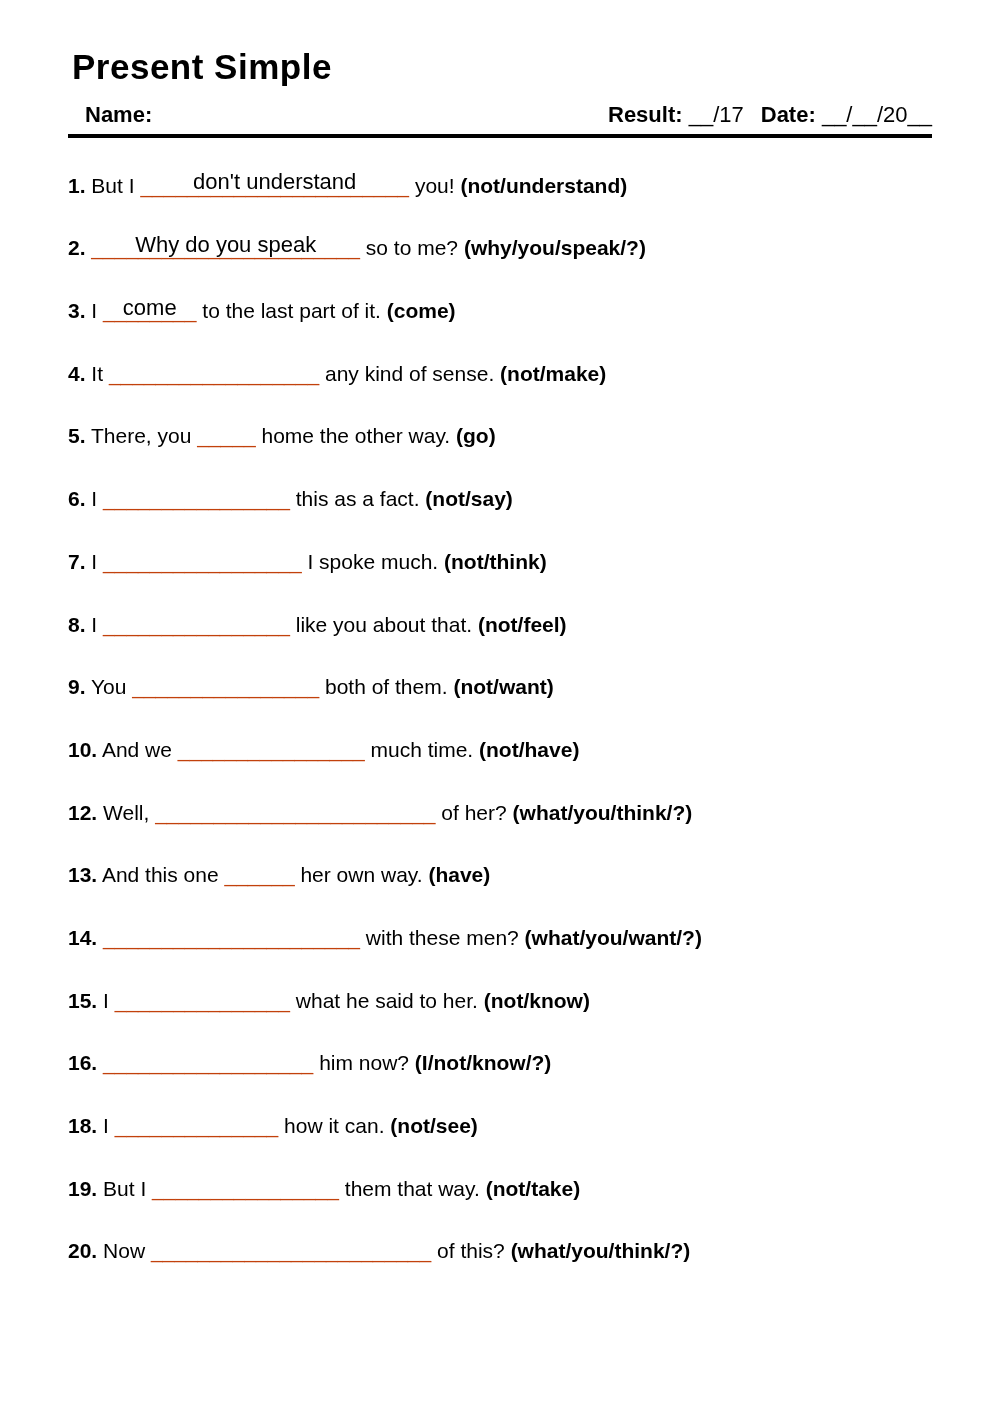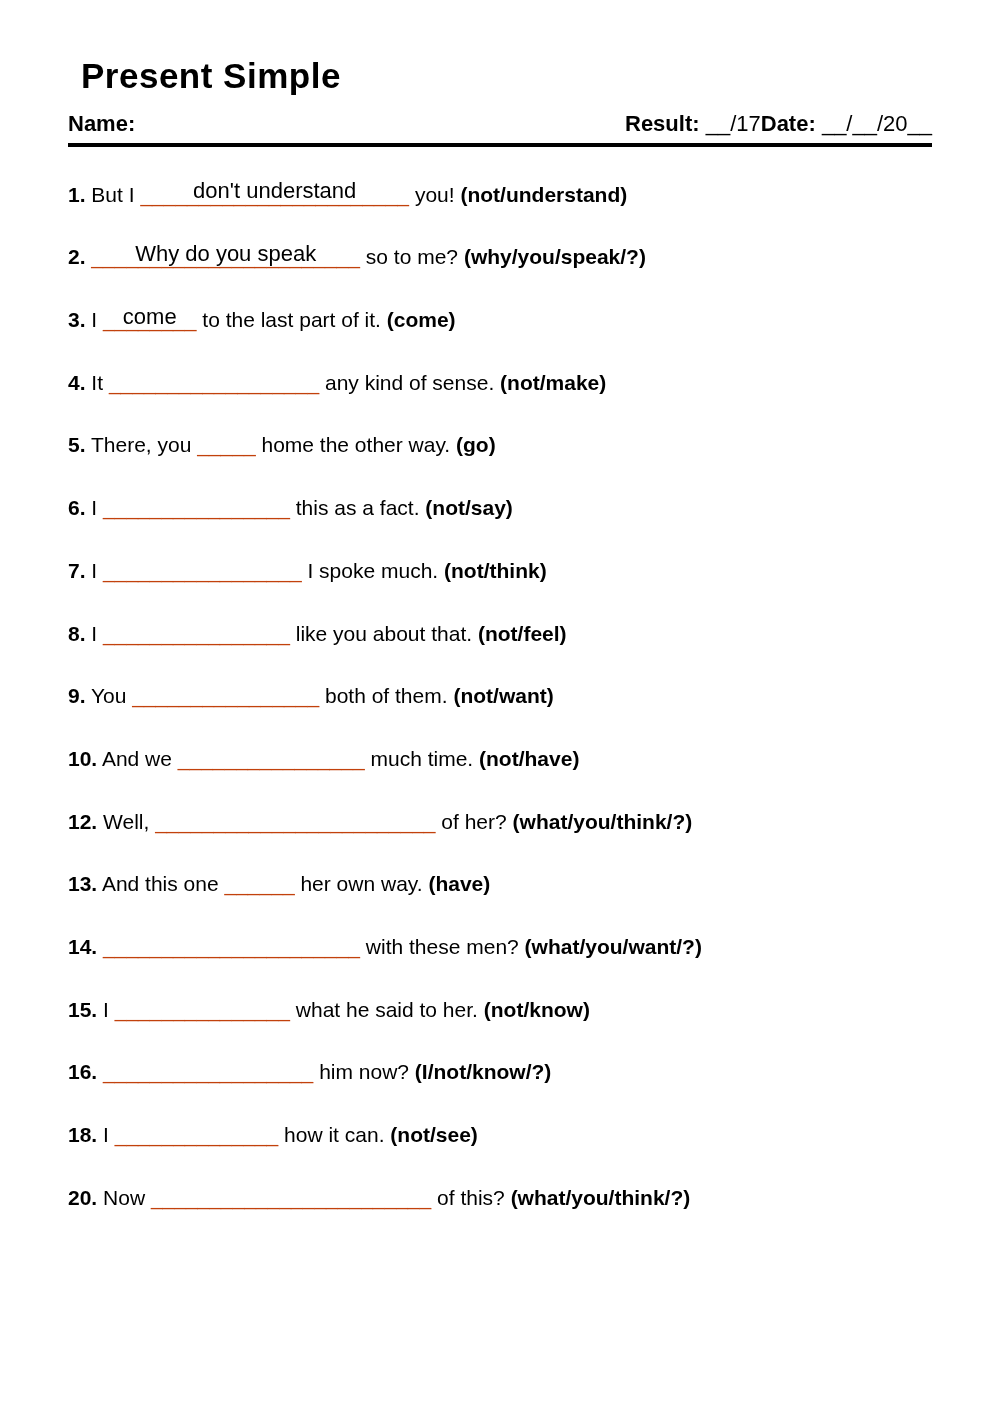--- a/index.html
+++ b/index.html
@@ -4,29 +4,29 @@
 <style>
   html,body{margin:0;padding:0;}
   body{
     width:1000px;height:1414px;
     background:#ffffff;color:#000000;
     font-family:"Liberation Sans","DejaVu Sans",sans-serif;
     overflow:hidden;
   }
   .page{padding:44px 68px 0 68px;}
   .title{
-    font-size:35px;font-weight:bold;margin:13px;line-height:1.1;
+    font-size:35px;font-weight:bold;margin:4px;line-height:1.1;
     letter-spacing:0.5px;
   }
   .meta-row{
     display:flex;justify-content:space-between;align-items:baseline;
     margin-top:16px;font-size:22px;line-height:1.1;
   }
   .meta-right{display:flex;}
-  .lbl{font-weight:bold;}
+  .lbl{font-weight:bold;margin-left:17px;}
   .meta-item{white-space:nowrap;}
   .rule{height:4px;background:#000;margin-top:7px;}
   .items{margin-top:35px;}
   .item{
     font-size:21px;line-height:1.2;margin-bottom:37.5px;white-space:nowrap;
   }
   .num{font-weight:bold;}
   .hint{font-weight:bold;}
   .blank{position:relative;display:inline-block;letter-spacing:0;}
   .blank .line{color:#c2410c;}
@@ -161,20 +161,27 @@
     <span class="hint">(I/not/know/?)</span>
   </div>
       <div class="item">
     <span class="num">18.</span>
     <span class="pre">I</span>
     <span class="blank"><span class="line">______________</span></span>
     <span class="post">how it can.</span>
     <span class="hint">(not/see)</span>
   </div>
       <div class="item">
+    <span class="num">19.</span>
+    <span class="pre">But I</span>
+    <span class="blank"><span class="line">________________</span></span>
+    <span class="post">them that way.</span>
+    <span class="hint">(not/take)</span>
+  </div>
+      <div class="item">
     <span class="num">20.</span>
     <span class="pre">Now</span>
     <span class="blank"><span class="line">________________________</span></span>
     <span class="post">of this?</span>
     <span class="hint">(what/you/think/?)</span>
   </div>
     </div>
 
 </div>
 

